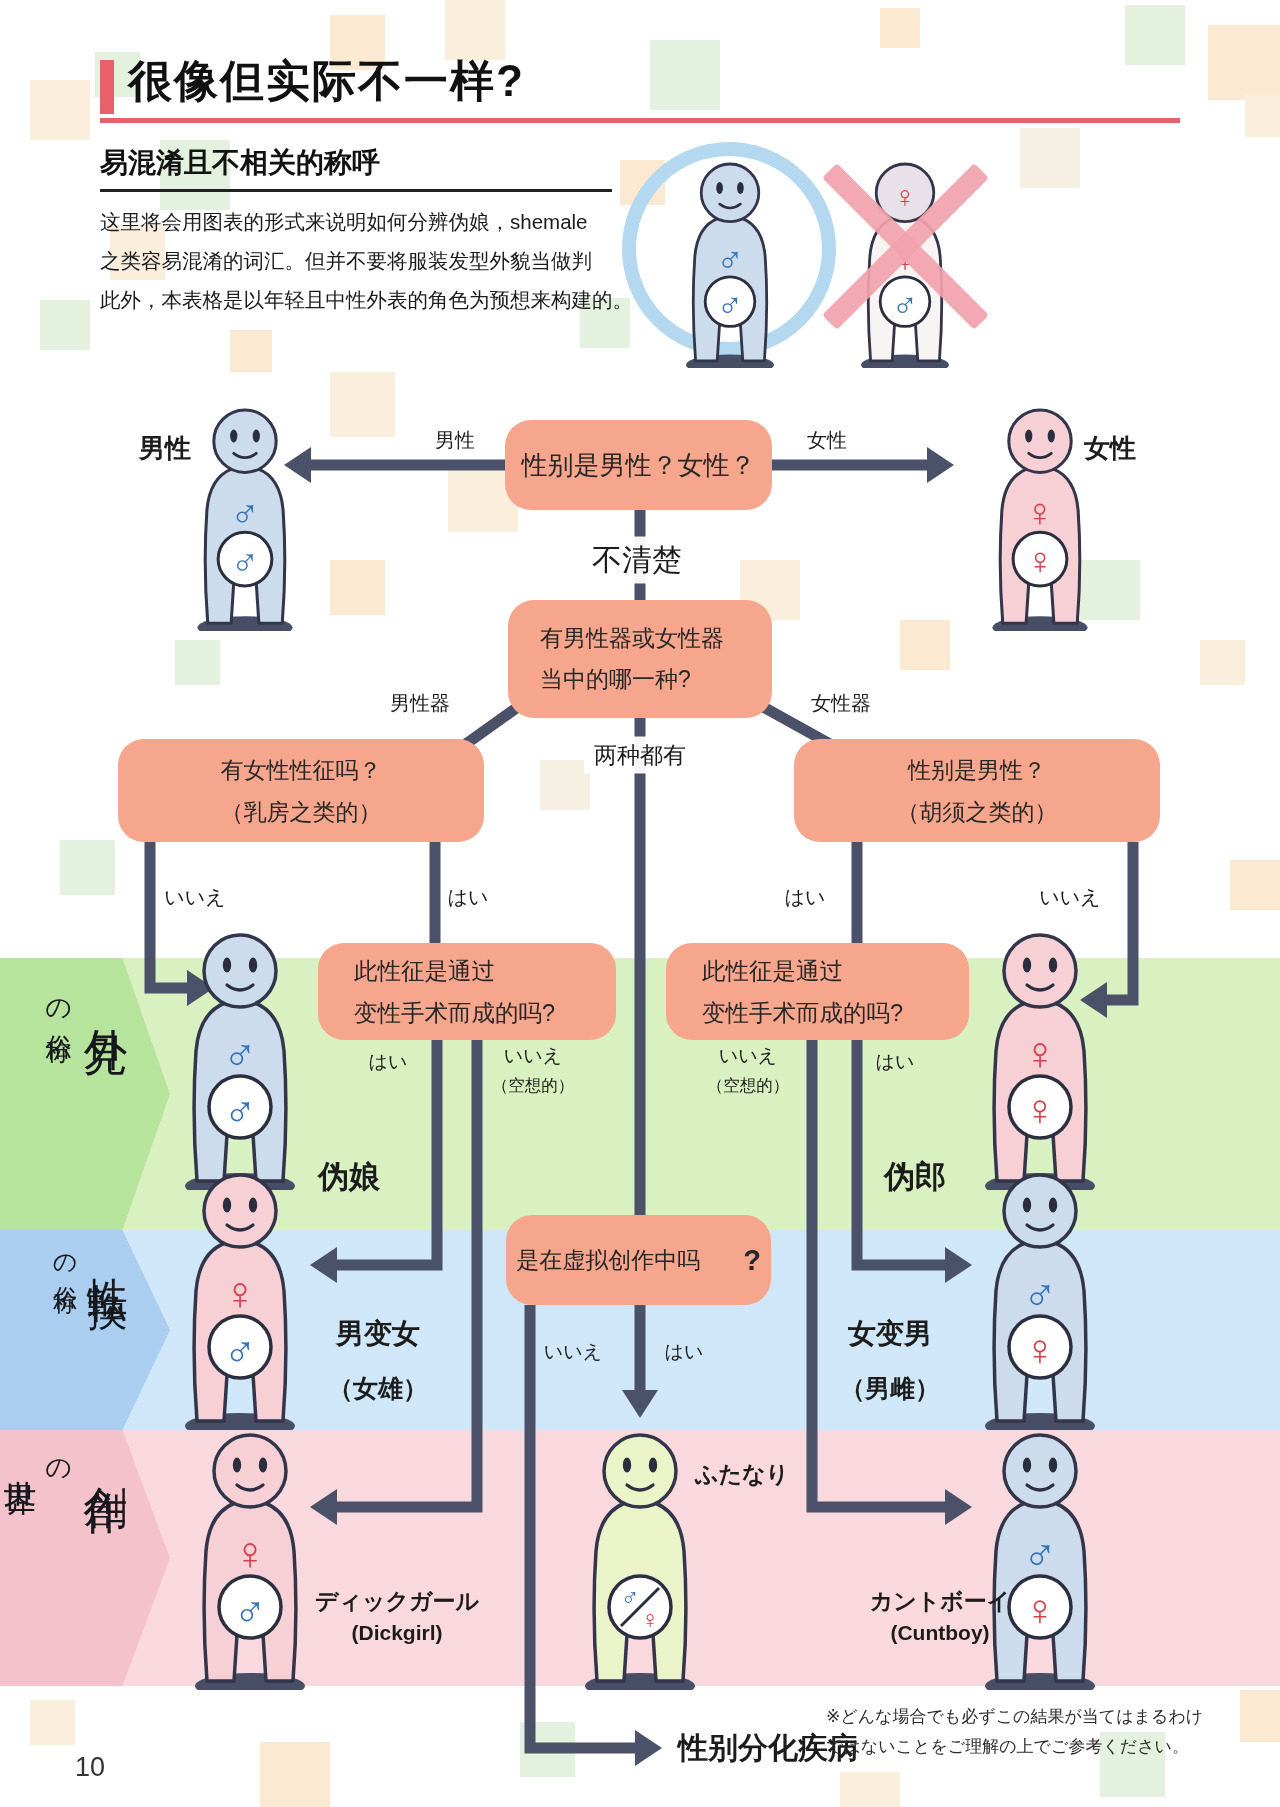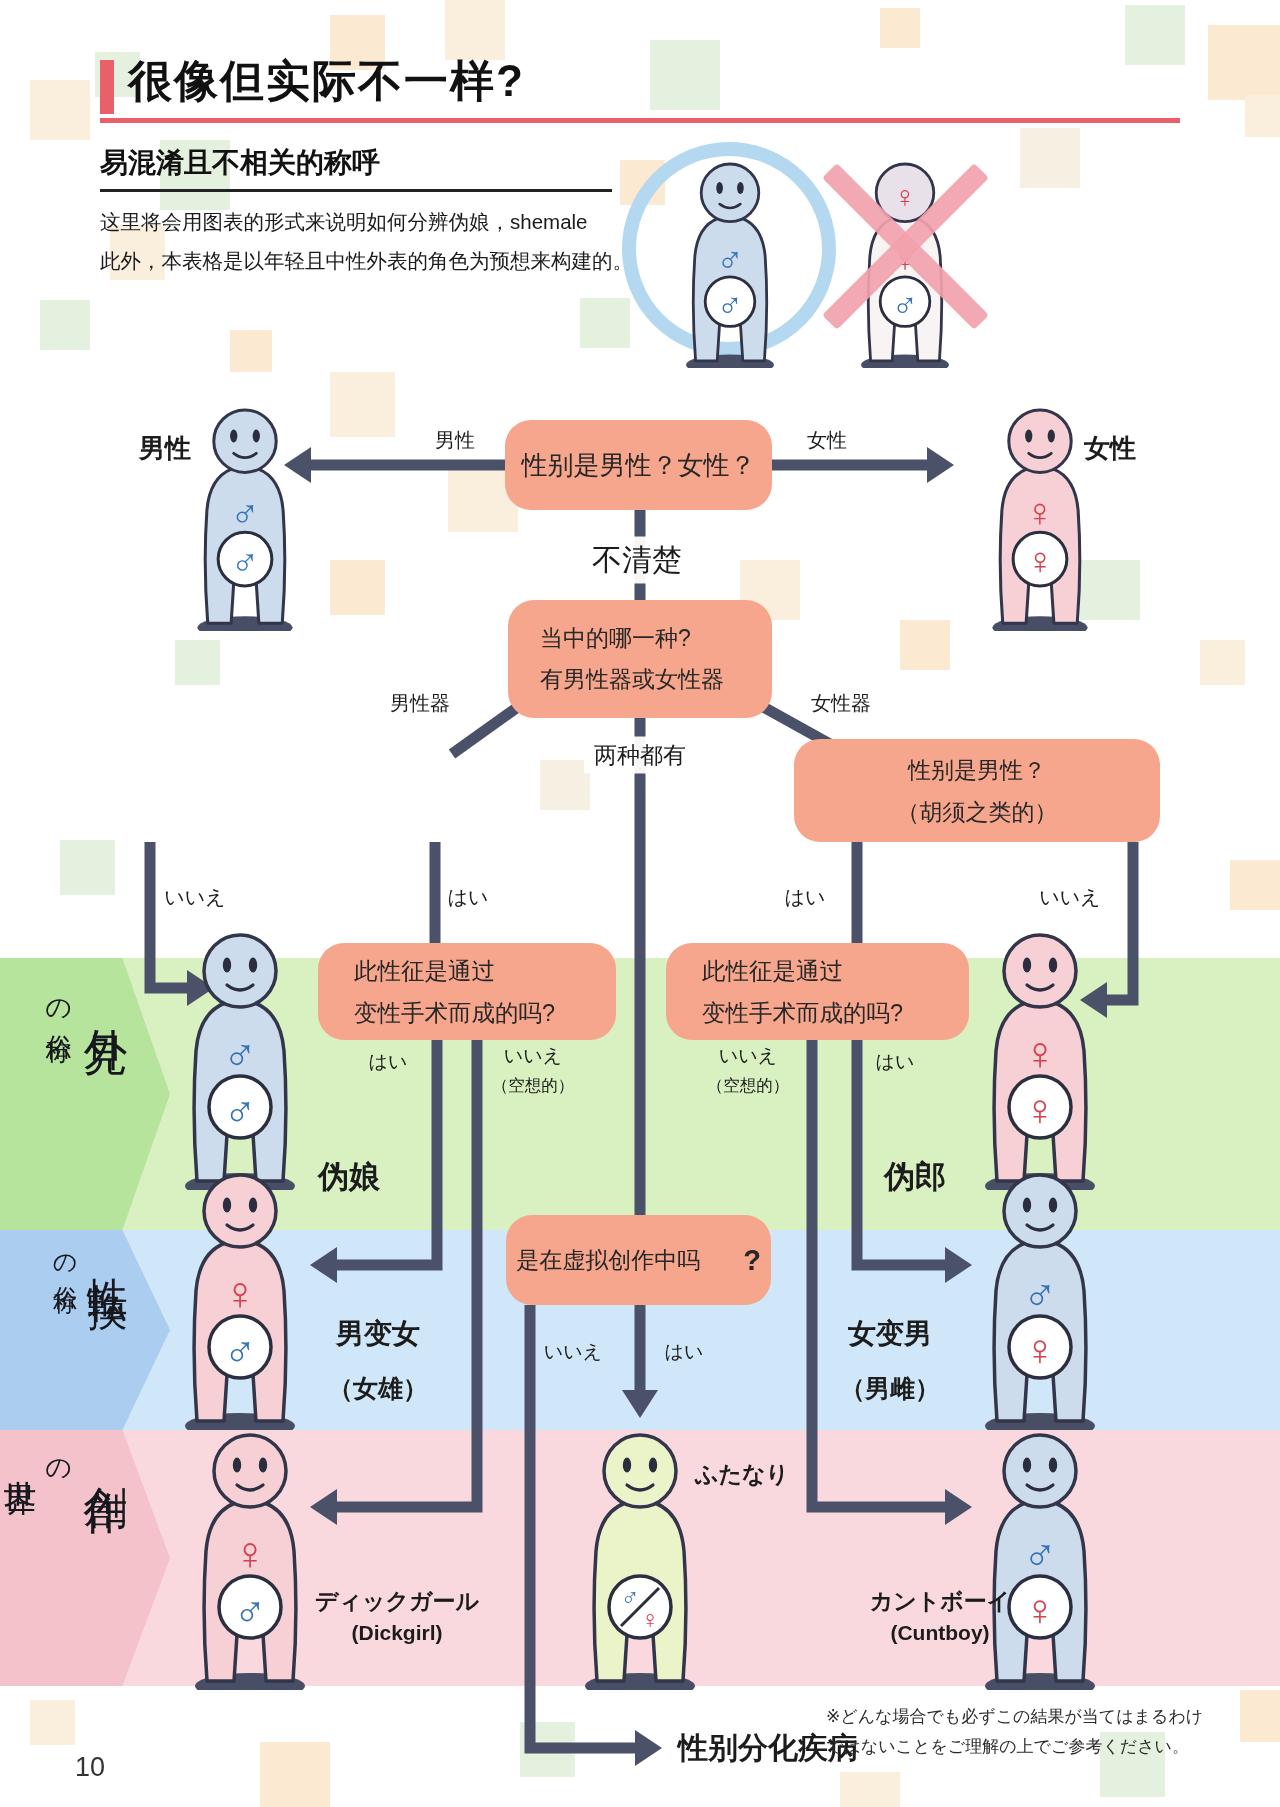--- a/index.html
+++ b/index.html
@@ -167,20 +167,21 @@
       <polygon points="640,1418 622,1390 658,1390" fill="#4a5168"></polygon>
     </svg>
 
   <div class="accent-bar"></div>
   <div class="page-title">很像但实际不一样?</div>
   <div class="title-underline"></div>
   <div class="sub-title">易混淆且不相关的称呼</div>
   <div class="sub-underline"></div>
   <div class="intro">
     <div>这里将会用图表的形式来说明如何分辨伪娘，shemale</div>
+    <div>之类容易混淆的词汇。但并不要将服装发型外貌当做判</div>
     <div>此外，本表格是以年轻且中性外表的角色为预想来构建的。</div>
   </div>
 
   <div class="ring"></div>
   <div class="fig f-ok">
       <svg viewBox="-75 -75 150 270" xmlns="http://www.w3.org/2000/svg" style="width:100%;display:block">
         <ellipse cx="0" cy="191" rx="55" ry="13" fill="#474e66"></ellipse>
         <path d="M-15,8 C-33,15 -42,32 -44,56 C-47,100 -46,148 -43,186 L-16,186 L-12,124 L12,124 L16,186 L43,186 C46,148 47,100 44,56 C42,32 33,15 15,8 Z" fill="#cddcec" stroke="#33364a" stroke-width="3.5" stroke-linejoin="round"></path>
         <circle cx="0" cy="-24" r="36" fill="#cddcec" stroke="#33364a" stroke-width="3.5"></circle>
         <ellipse cx="-13" cy="-30" rx="4.2" ry="7.5" fill="#2b2e3f"></ellipse>
@@ -321,22 +322,26 @@
         <text x="0" y="58" font-size="46" font-weight="bold" fill="#3473b5" text-anchor="middle" dominant-baseline="central">♂</text>
         <circle cx="0" cy="112" r="31" fill="#ffffff" stroke="#2b2e3f" stroke-width="3.5"></circle>
         <text x="0" y="114" font-size="44" font-weight="bold" fill="#d6404e" text-anchor="middle" dominant-baseline="central">♀</text>
       </svg>
     </div>
 
   <div class="box center b1">
     <span>性别是男性？女性？</span>
   </div>
   <div class="box b2">
+    <span>有男性器或女性器</span>
     <span>当中的哪一种?</span>
-    <span>有男性器或女性器</span>
+  </div>
+  <div class="box center b3">
+    <span>有女性性征吗？</span>
+    <span>（乳房之类的）</span>
   </div>
   <div class="box center b4">
     <span>性别是男性？</span>
     <span>（胡须之类的）</span>
   </div>
   <div class="box b5">
     <span>此性征是通过</span>
     <span>变性手术而成的吗?</span>
   </div>
   <div class="box b6">

